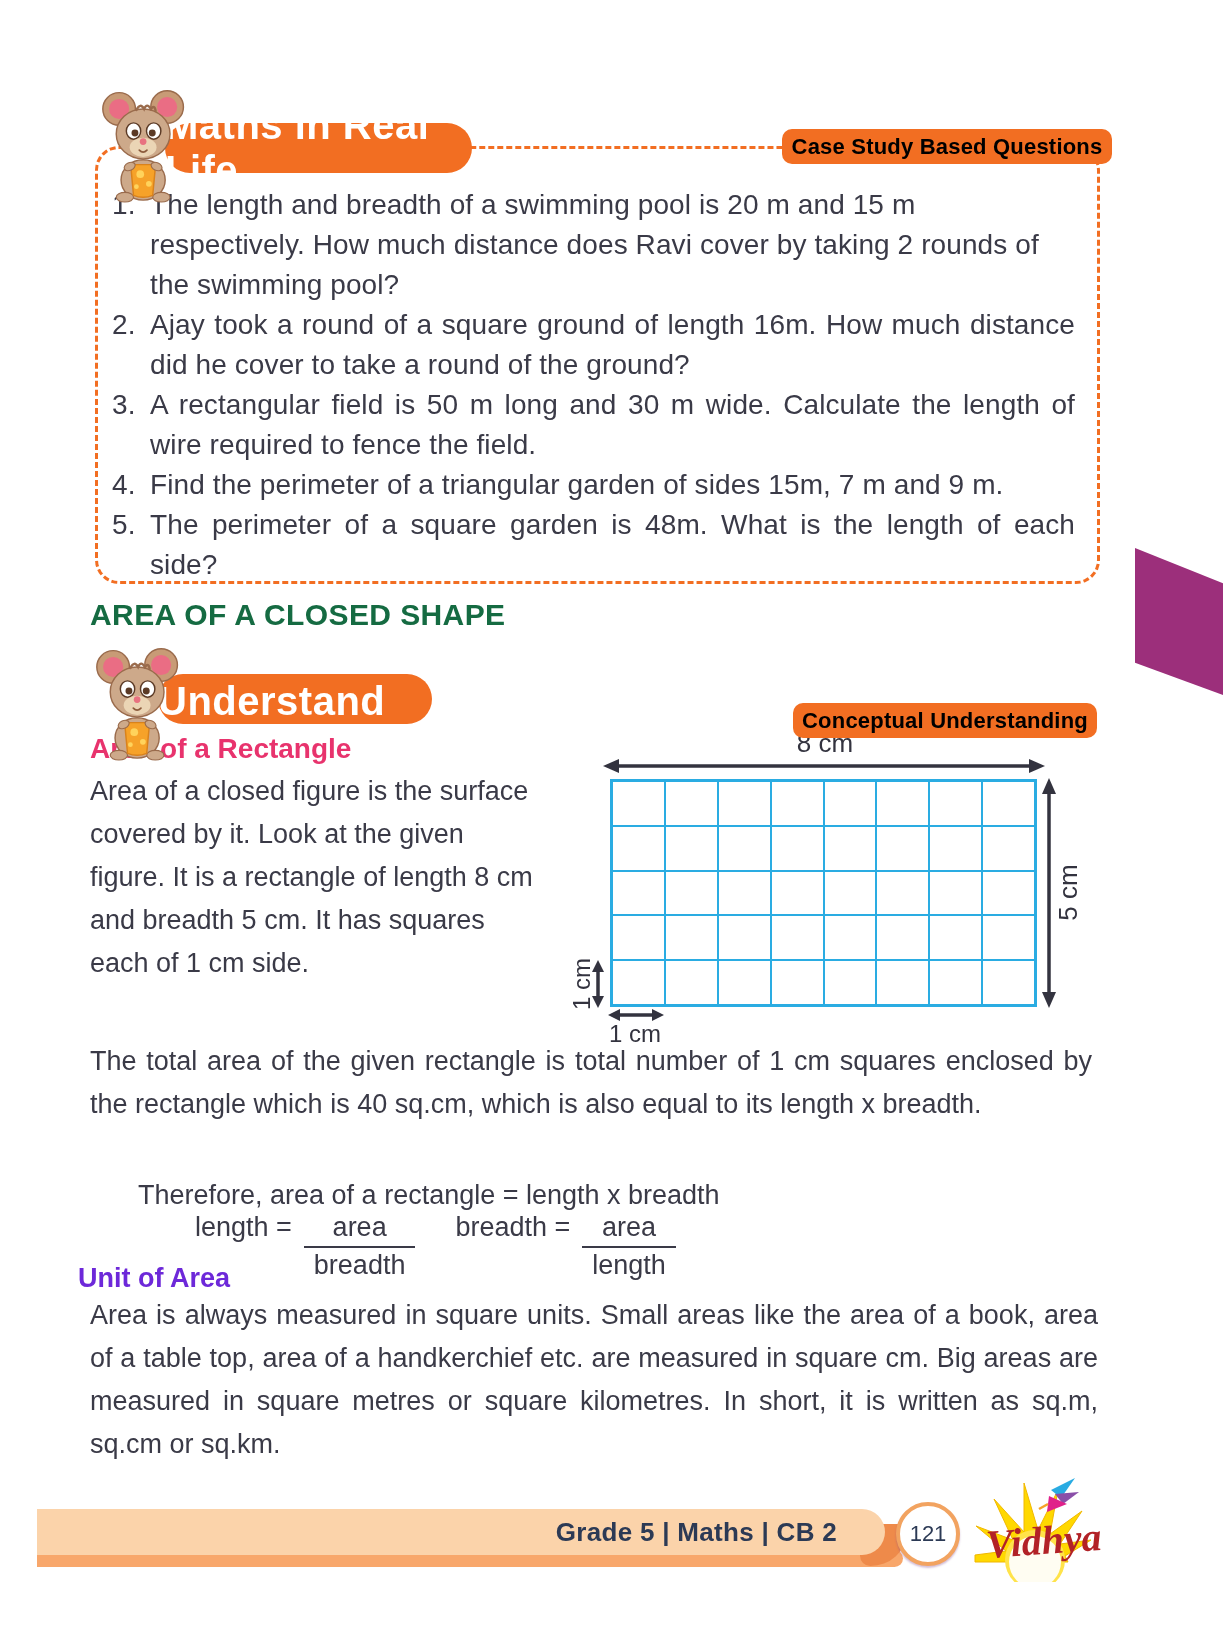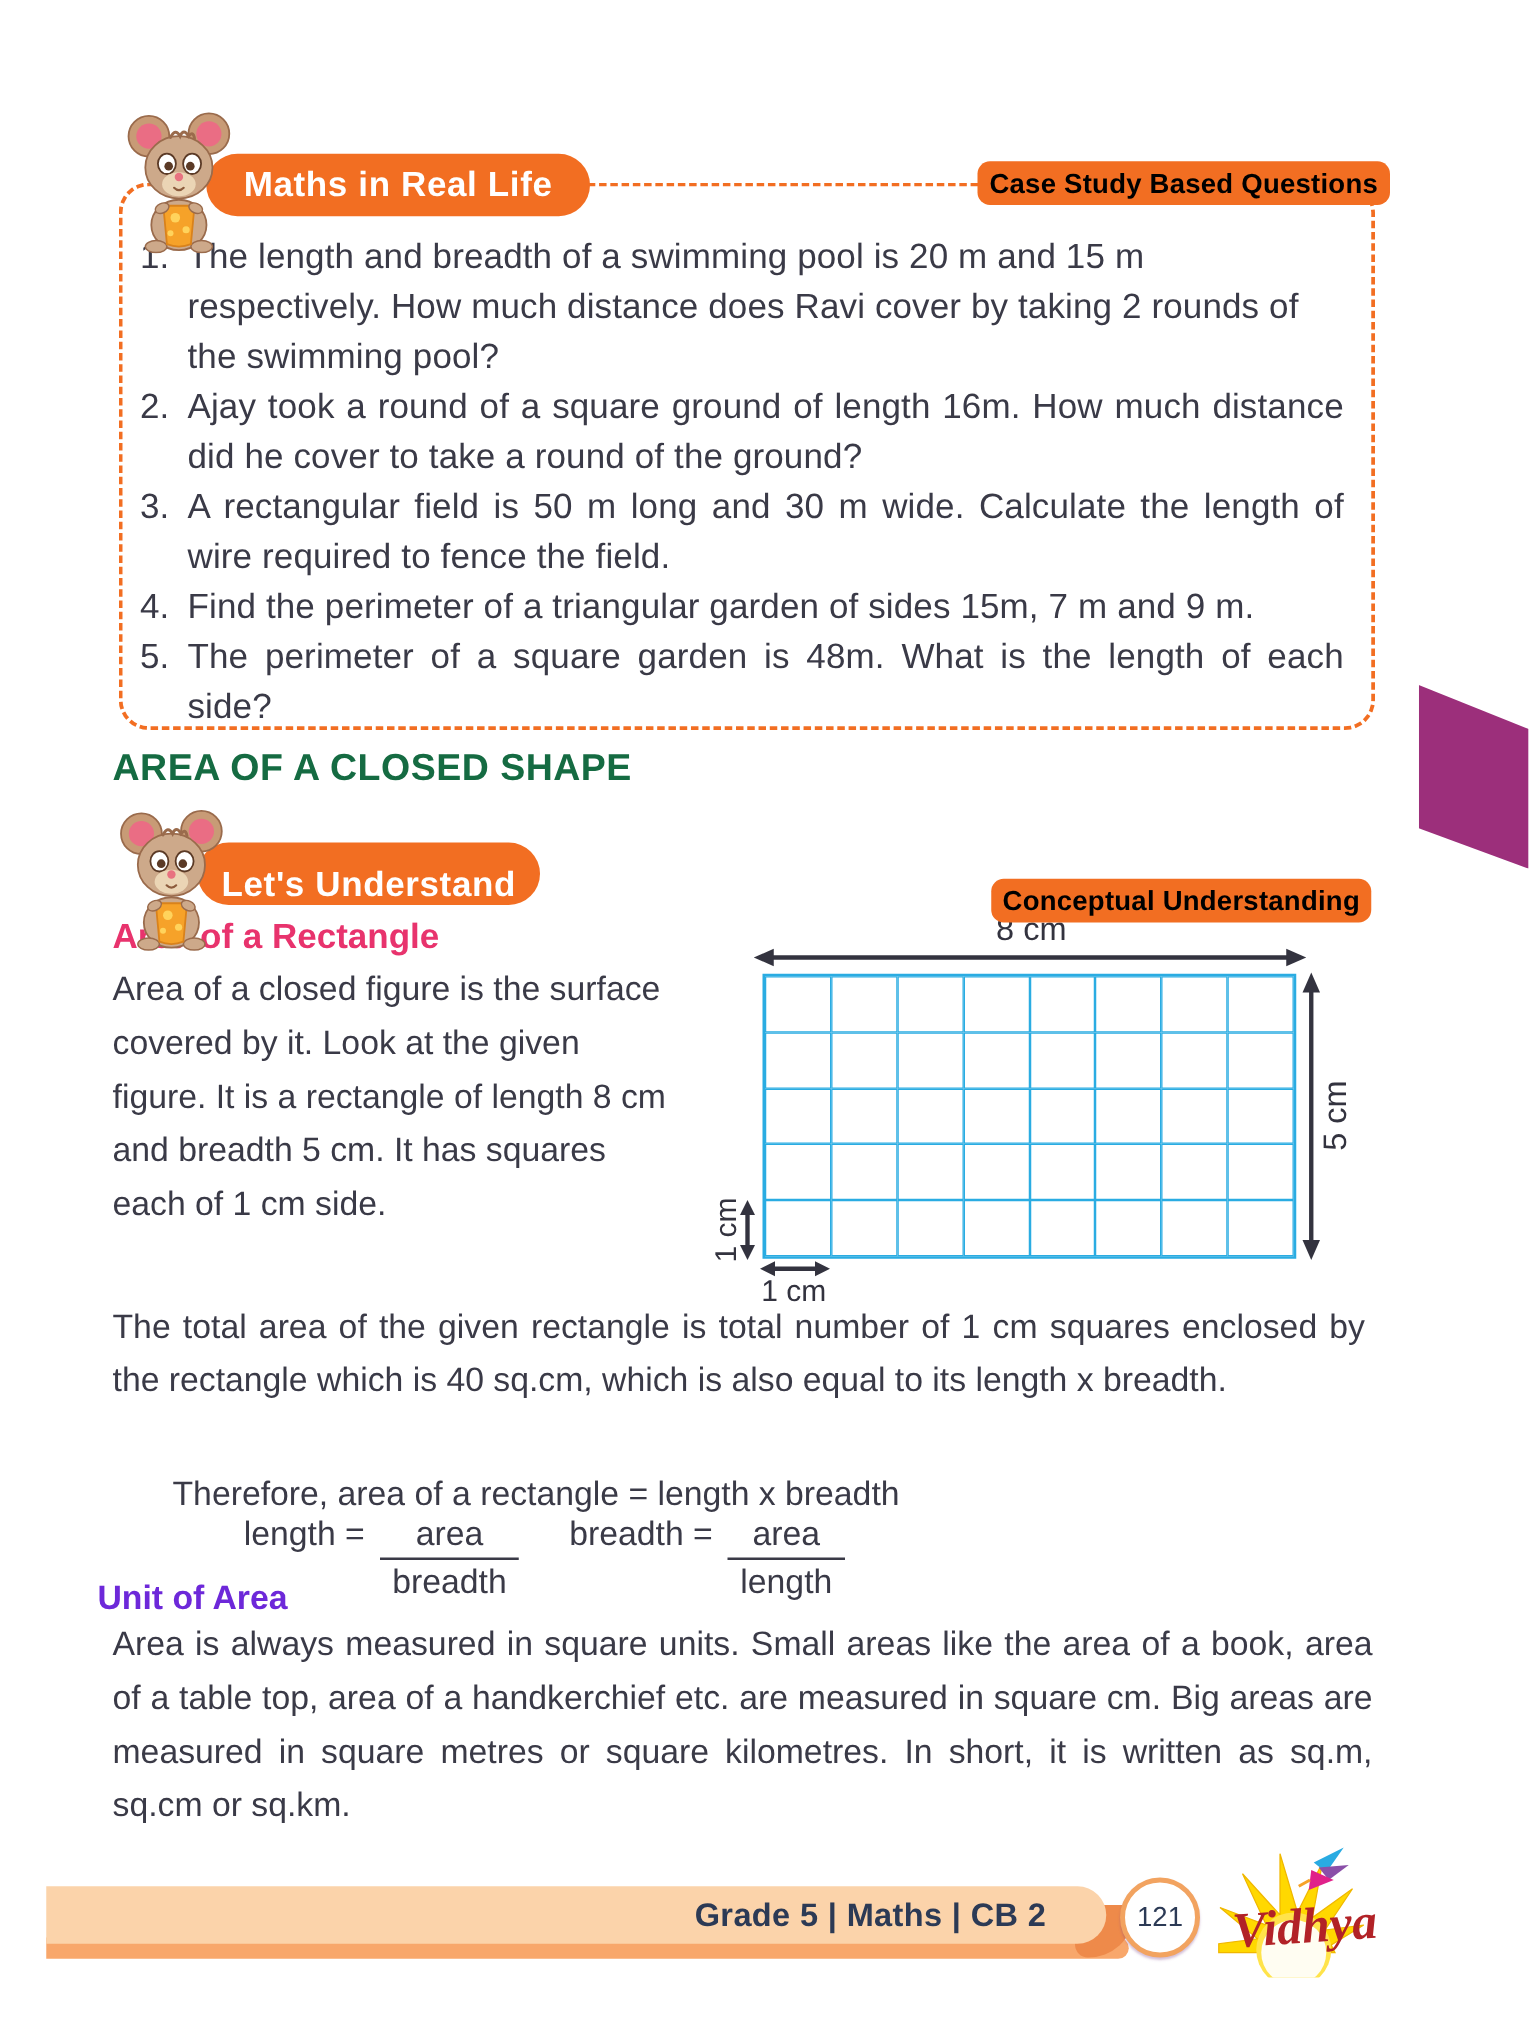--- a/index.html
+++ b/index.html
@@ -6,21 +6,21 @@
   html,body { background:#ffffff; }
   body { font-family:"Liberation Sans","DejaVu Sans",sans-serif; color:#3A3A47; }
   #page { position:relative; width:1223px; height:1625px; background:#fff; overflow:hidden; }
 
   
   .pill {
     position:absolute; background:#F26E22; color:#fff; font-weight:bold;
     display:flex; align-items:center; justify-content:center;
     border-radius:26px; letter-spacing:.5px; z-index:5;
   }
-  .pill-main { font-size:28px; }
+  .pill-main { font-size:40px; }
   .badge {
     position:absolute; background:#F26E22; color:#000000; font-weight:bold;
     font-size:22px; display:flex; align-items:center; justify-content:center;
     border-radius:10px; z-index:5; letter-spacing:.2px;
   }
   .mouse { position:absolute; z-index:6; }
 
   
   #qbox {
     position:absolute; left:95px; top:146px; width:1005px; height:438px;

